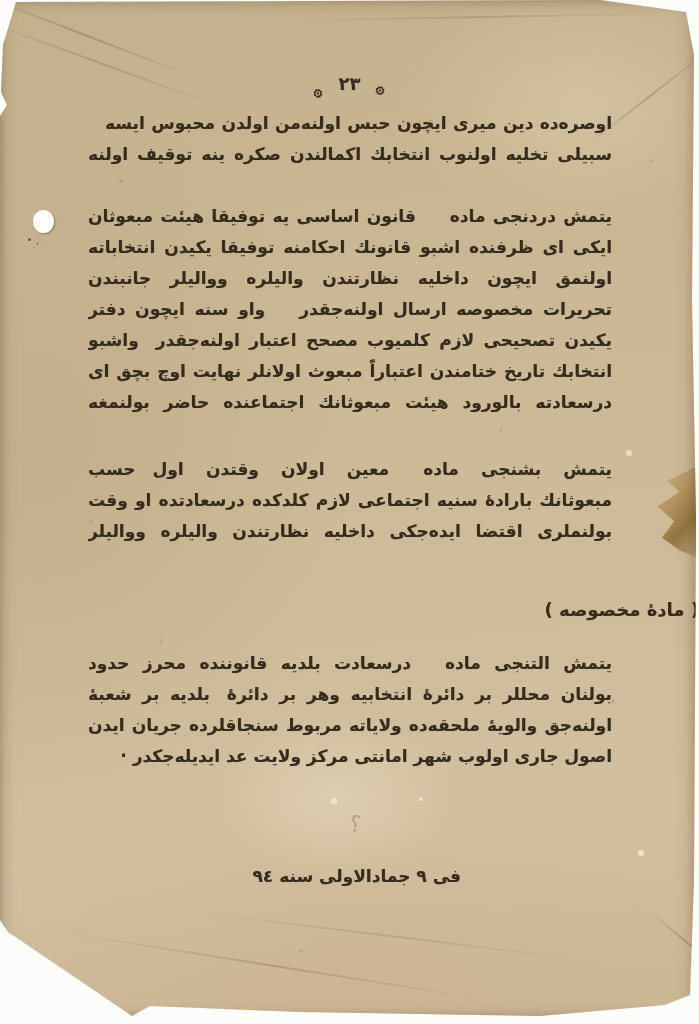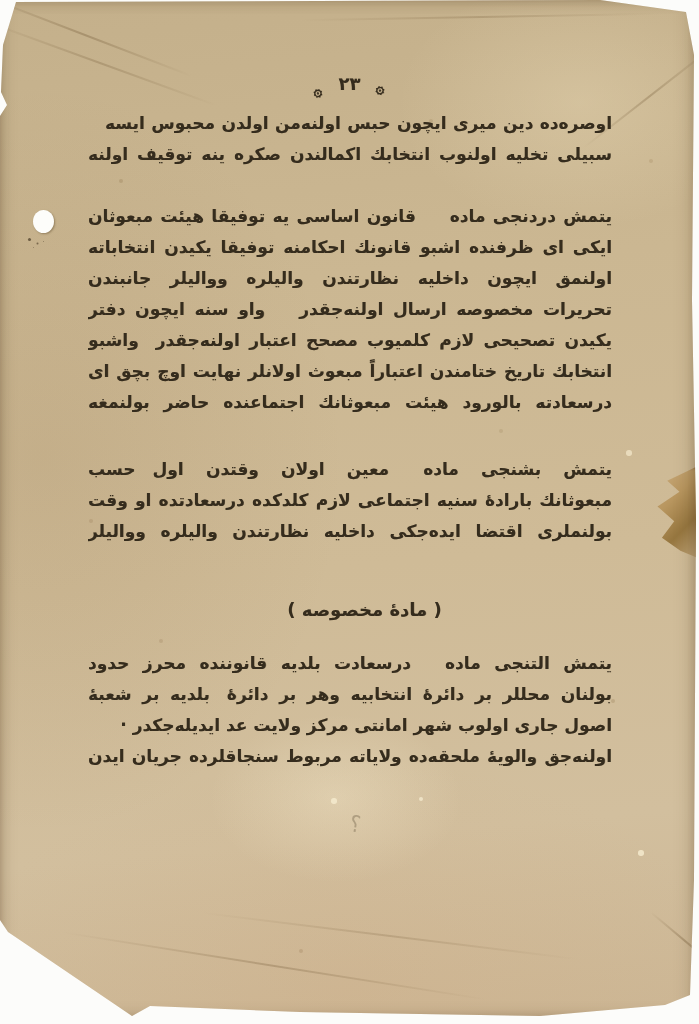--- a/index.html
+++ b/index.html
@@ -87,21 +87,21 @@
   .para .line{
     height:31px;overflow:hidden;
     text-align:justify;text-align-last:justify;
   }
   .para .line.short{text-align-last:right;}
   .p1{top:108px;}
   .p2{top:201px;}
   .p3{top:454px;}
   .p4{top:648px;}
   .heading{
-    position:absolute;top:599px;left:0;right:0;text-align:center;
+    position:absolute;top:599px;left:0;right:0;text-align:right;
     font-size:18px;direction:rtl;letter-spacing:1px;margin-left:30px;
   }
   .date-line{
     position:absolute;top:866px;right:238px;direction:rtl;
     font-size:17px;letter-spacing:1px;
   }
   .faint-mark{
     position:absolute;top:812px;left:350px;font-size:20px;
     color:rgba(95,80,58,0.35);transform:rotate(9deg) scaleY(1.15);
     font-weight:400;
@@ -148,21 +148,22 @@
     <div class="line">يتمش بشنجى ماده  معين اولان وقتدن اول حسب الايجاب هيئت</div>
     <div class="line">مبعوثانك بارادۀ سنيه اجتماعى لازم كلدكده درسعادتده او وقت حاضر</div>
     <div class="line">بولنملرى اقتضا ايده‌جكى داخليه نظارتندن واليلره وواليلر طرفندن دخى</div>
   </div>
 
   <div class="heading ink">( مادۀ مخصوصه )</div>
 
   <div class="para p4 ink">
     <div class="line">يتمش التنجى ماده  درسعادت بلديه قانوننده محرز حدود داخلنده</div>
     <div class="line">بولنان محللر بر دائرۀ انتخابيه وهر بر دائرۀ بلديه بر شعبۀ انتخابيه اعتبار</div>
+    <div class="line">اولنه‌جق والويۀ ملحقه‌ده ولاياته مربوط سنجاقلرده جريان ايدن</div>
     <div class="line short">اصول جارى اولوب شهر امانتى مركز ولايت عد ايديله‌جكدر ·</div>
-    <div class="line">اولنه‌جق والويۀ ملحقه‌ده ولاياته مربوط سنجاقلرده جريان ايدن</div>
   </div>
 
   <div class="faint-mark">؟</div>
 
+  <div class="date-line ink">فى ٩ جمادالاولى سنه ٩٤</div>
 
   <div class="vignette"></div>
 </div>
 
 </body></html>

